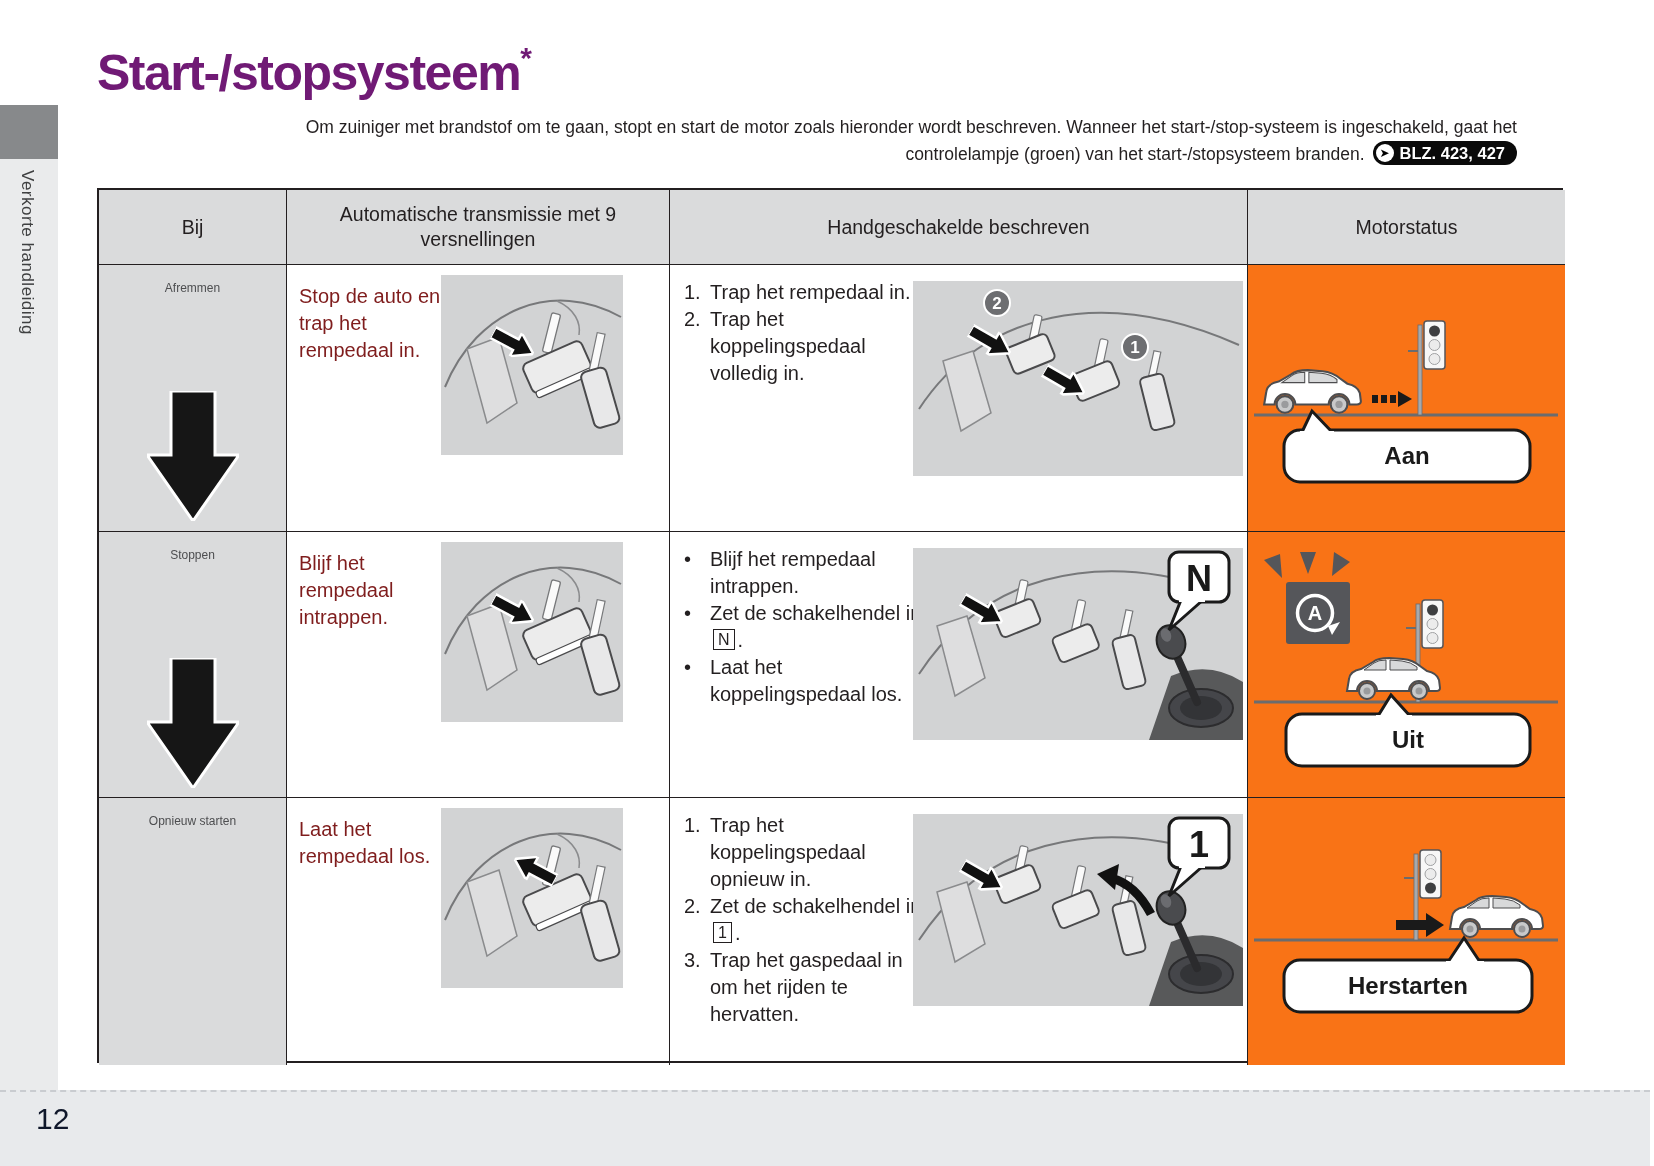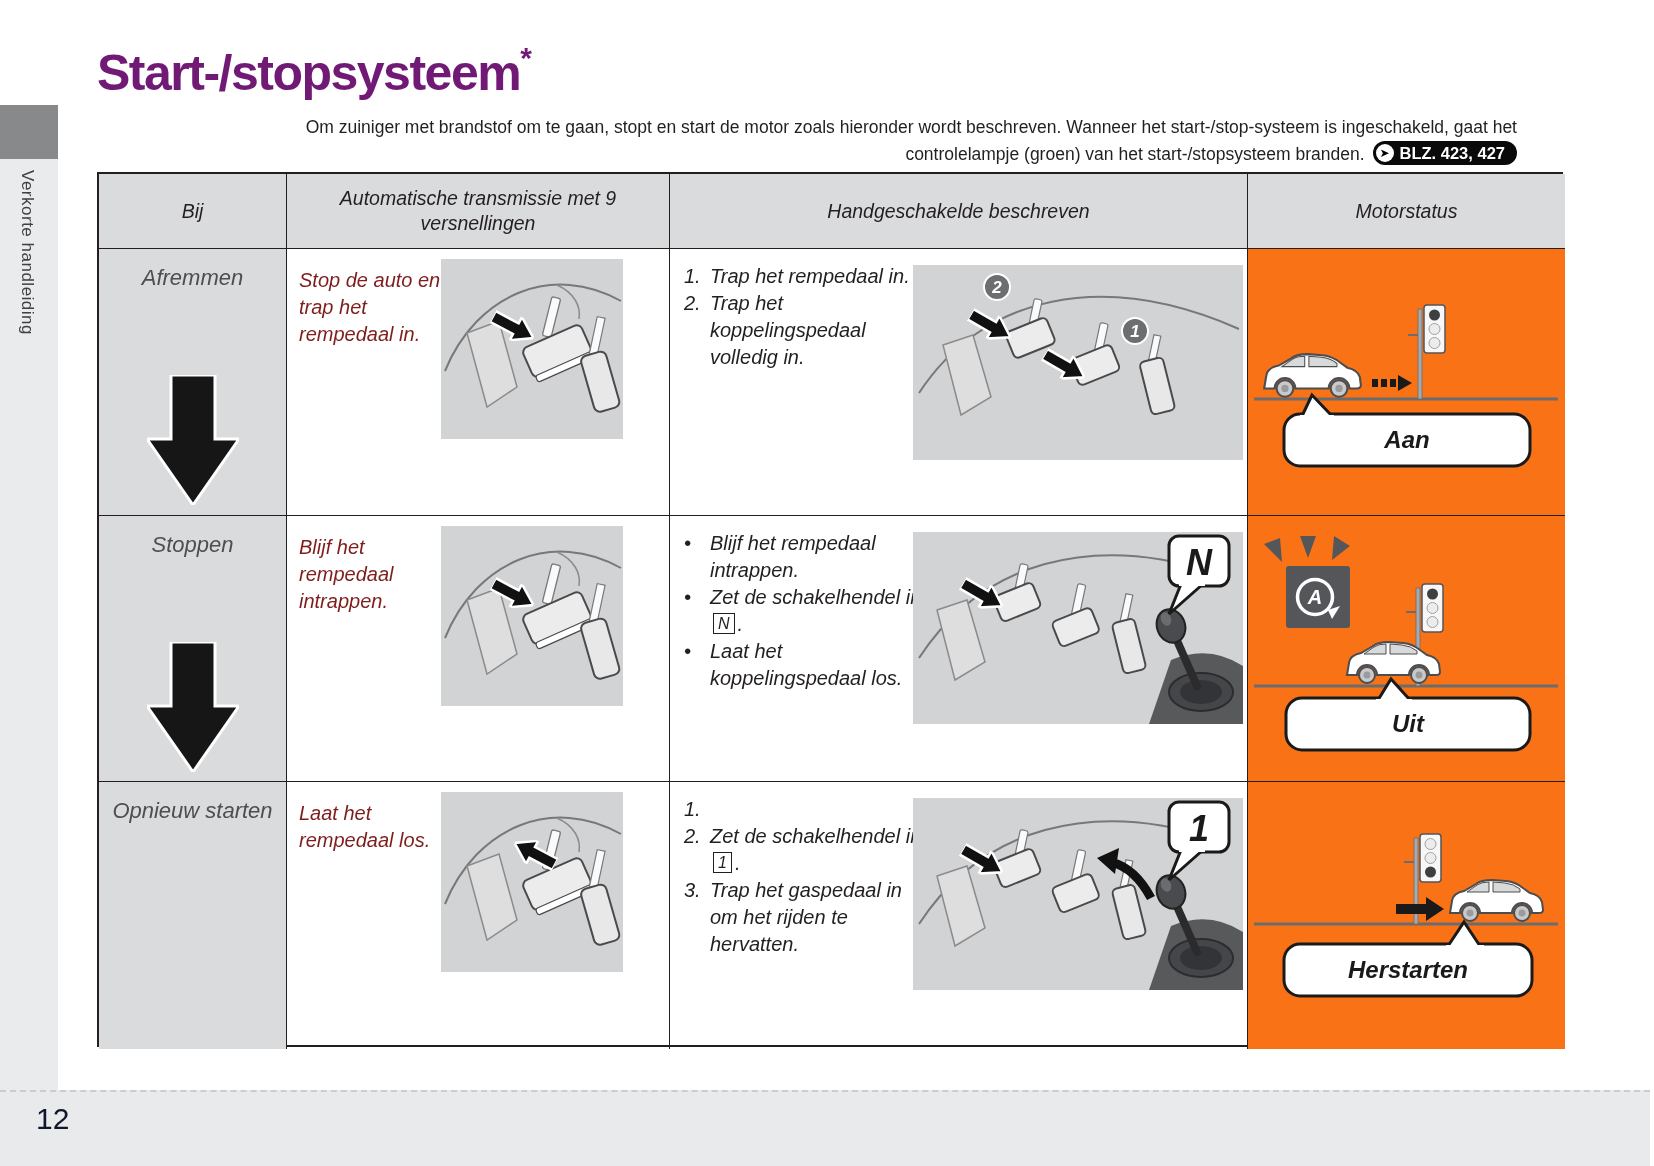--- a/index.html
+++ b/index.html
@@ -29,33 +29,33 @@
     display:inline-flex;align-items:center;gap:6px;vertical-align:middle;
     background:#0a0a0a;color:#fff;border-radius:13px;height:24px;
     padding:0 12px 0 3px;margin-left:8px;font-weight:bold;font-size:16.5px;transform:translateY(-2px);
   }
   .page-ref .arr{
     width:18px;height:18px;background:#fff;color:#000;border-radius:50%;
     display:inline-flex;align-items:center;justify-content:center;font-size:12px;line-height:1;
   }
   
   .tbl{
-    position:absolute;left:97px;top:172px;width:1466px;height:875px;
+    position:absolute;left:97px;top:188px;width:1466px;height:875px;
     display:grid;grid-template-columns:188px 383px 578px 317px;
     grid-template-rows:75px 267px 266px 267px;
-    border:2px solid #231f20;box-sizing:border-box;background:#fff;font-style:italic;
+    border:2px solid #231f20;box-sizing:border-box;background:#fff;
   }
   .cell{position:relative;border-right:1.5px solid #231f20;border-bottom:1.5px solid #231f20;box-sizing:border-box;}
   .cell.last-col{border-right:none;}
   .cell.last-row{border-bottom:none;}
   .cell.shade{background:#dadbdc;}
   .cell.status-cell{background:#f97316;}
   .hcell{display:flex;align-items:center;justify-content:center;text-align:center;
          font-size:19.5px;line-height:25px;padding:0 14px;color:#231f20;}
-  .when-label{position:absolute;top:16px;left:0;width:100%;text-align:center;font-size:22px;color:#4d4e50;}
+  .when-label{position:absolute;top:16px;left:0;width:100%;text-align:center;font-size:12px;color:#4d4e50;}
   .down-arrow{position:absolute;left:50%;transform:translateX(-50%);top:126px;}
   .auto-text{position:absolute;left:12px;top:18px;width:142px;font-size:20px;line-height:27px;color:#7f1d1d;}
   .auto-fig{position:absolute;right:46px;top:10px;}
   .manual-list{position:absolute;left:14px;top:14px;width:240px;font-size:20px;line-height:27px;color:#231f20;}
   .li{display:flex;}
   .li .marker{width:26px;flex:none;}
   .li .li-body{flex:1;}
   .boxed{
     display:inline-block;border:1.5px solid #231f20;padding:0 4px;margin:0 3px;
     font-size:16px;line-height:19px;vertical-align:2px;
@@ -340,20 +340,21 @@
       <g transform="translate(108,84) rotate(208)">
           <use href="#blockArrow" width="46" height="26"></use>
         </g>
     </svg>
   </div>
 
   <div class="cell last-row">
     <div class="manual-list">
         <div class="li">
           <span class="marker">1.</span>
+          <span class="li-body">Trap het koppelingspedaal opnieuw in.</span>
         </div>
         <div class="li">
           <span class="marker">2.</span>
           <span class="li-body">Zet de schakelhendel in <span class="boxed">1</span>.</span>
         </div>
         <div class="li">
           <span class="marker">3.</span>
           <span class="li-body">Trap het gaspedaal in om het rijden te hervatten.</span>
         </div>
       </div>

